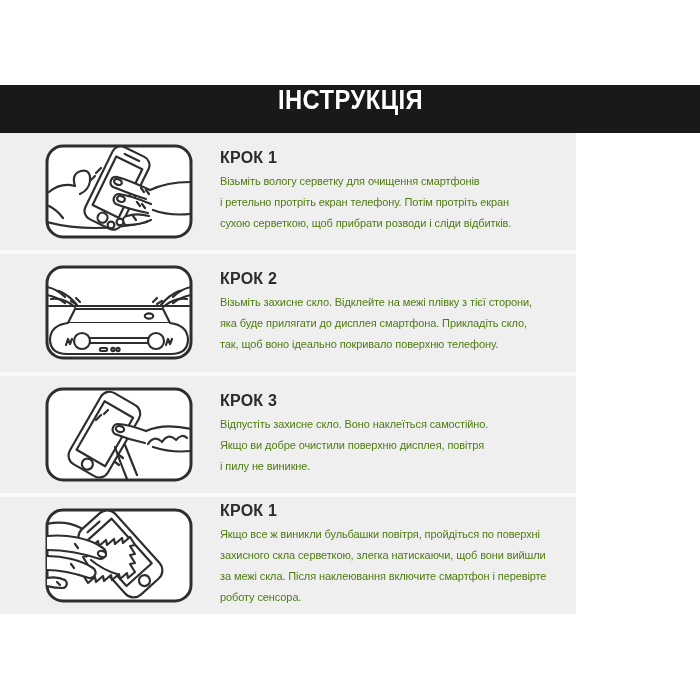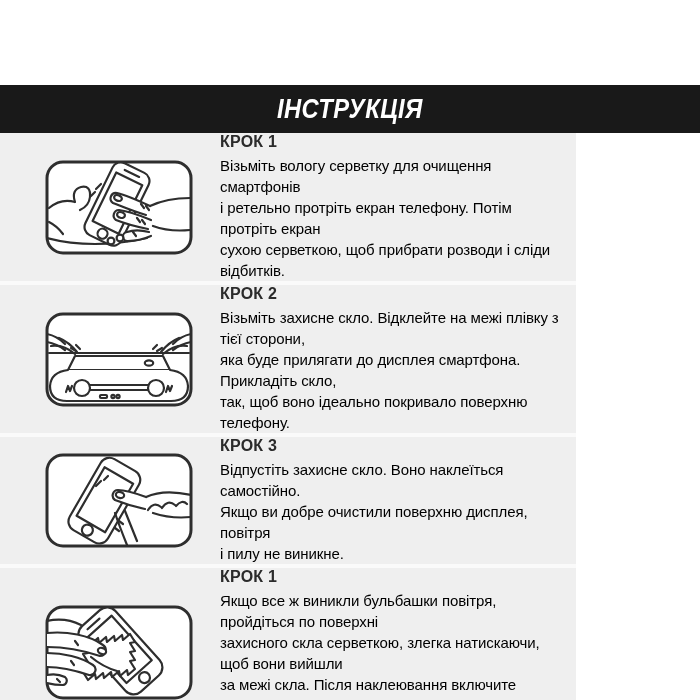--- a/index.html
+++ b/index.html
@@ -7,21 +7,21 @@
     width:700px;height:700px;
     background:#ffffff;
     font-family:"Liberation Sans", sans-serif;
     position:relative;
     overflow:hidden;
   }
   .poster{position:absolute;inset:0;background:#ffffff;}
   .header-bar{
     position:absolute;left:0;top:85px;width:700px;height:48px;
     background:#191919;
-    display:flex;align-items:center;justify-content:center;font-style:italic;
+    display:flex;align-items:flex-start;justify-content:center;
   }
   .header-title{
     color:#ffffff;
     font-size:27px;
     font-weight:700;
     letter-spacing:.5px;
     transform:scaleX(.88);
     white-space:nowrap;
   }
   .content{
@@ -36,21 +36,21 @@
     padding-left:45px;
     box-sizing:border-box;
   }
   .illus{width:148px;height:95px;flex:0 0 auto;display:block;}
   .texts{margin-left:27px;padding-right:10px;}
   .step-label{
     font-size:16px;font-weight:700;color:#2b2b2b;
     margin:0 0 4px 0;letter-spacing:.2px;
   }
   .step-body{
-    font-size:15px;line-height:21px;color:#000000;
+    font-size:11px;line-height:21px;color:#4d7c0f;
     letter-spacing:-.1px;
     white-space:pre-line;
   }
 </style>
 </head>
 <body>
 
 <div class="poster">
 
   <div class="header-bar">

